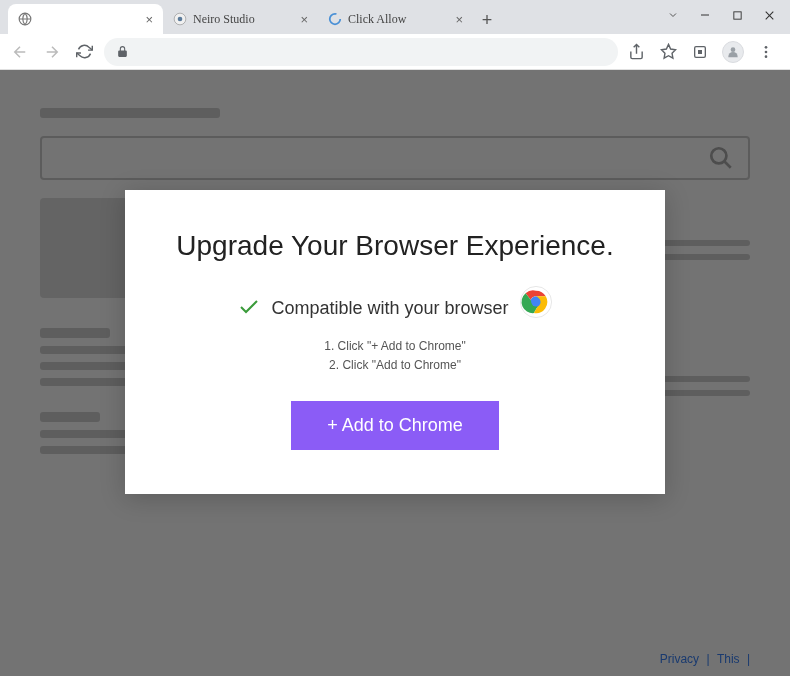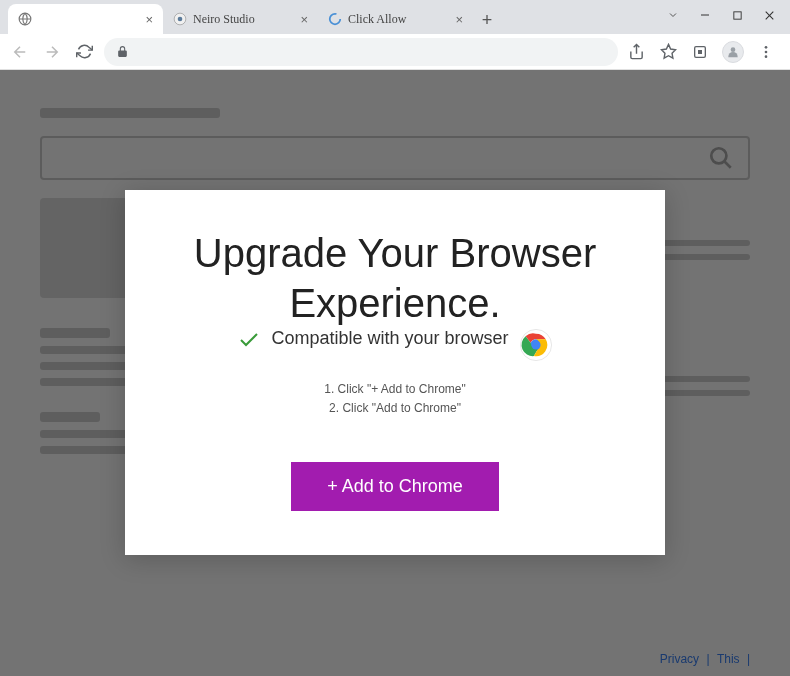--- a/index.html
+++ b/index.html
@@ -41,29 +41,29 @@
 .skel-main { flex: 1; }
 .skel-footer { position:absolute; bottom:0; right:40px; color:#3b82f6; font-size:12px; padding:10px 0;}
 .skel-foot-links { display:flex; gap:4px; align-items:center;}
 
 
 .wm { position: absolute; top: 50%; left: 50%; transform: translate(-50%,-50%) rotate(-14deg); font-size: 150px; font-weight: 900; color: rgba(230,0,0,0.05); font-style: italic; pointer-events: none; letter-spacing:-6px;}
 .wm2 { position: absolute; top: 58%; left: 50%; transform: translate(-50%,-50%) rotate(-14deg); font-size: 80px; font-weight: 900; color: rgba(230,0,0,0.05); font-style: italic; pointer-events: none;}
 
 
 .modal { position: absolute; top: 120px; left: 50%; transform: translateX(-50%); width: 540px; background: #fff; padding: 38px 50px 44px; text-align: center; box-shadow: 0 4px 24px rgba(0,0,0,0.2); }
-.modal h1 { font-size: 40px; font-weight: 300; color: #222; line-height: 1.25; }
+.modal h1 { font-size: 28px; font-weight: 300; color: #222; line-height: 1.25; }
 .modal .sub { font-size: 16px; color: #888; font-weight: 300; margin-top: 10px; }
 .modal .desc { font-size: 11.5px; color: #666; margin-top: 16px; line-height: 1.5; }
-.compat { display: flex; align-items: flex-start; justify-content: center; gap: 10px; }
+.compat { display: flex; align-items: flex-end; justify-content: center; gap: 10px; margin-top: 22px; }
 .compat-text { font-size: 18px; color: #333; font-weight: 400; }
 .check { color: #3a9b3a; }
 .chrome-logo { width: 34px; height: 34px; }
 .steps { font-size: 12px; color: #555; margin-top: 18px; line-height: 1.6; }
-.cta { margin-top: 44px; background: #a21caf; color: #fff; border: none; padding: 14px 36px; font-size: 18px; font-weight: 400; cursor: pointer; }
+.cta { margin-top: 26px; background: #8b5cf6; color: #fff; border: none; padding: 14px 36px; font-size: 18px; font-weight: 400; cursor: pointer; }
 
 svg { display: block; }
 </style>
 </head>
 <body>
 
 <div class="browser-frame">
 
   <div class="titlebar">
     <div class="tabs">

